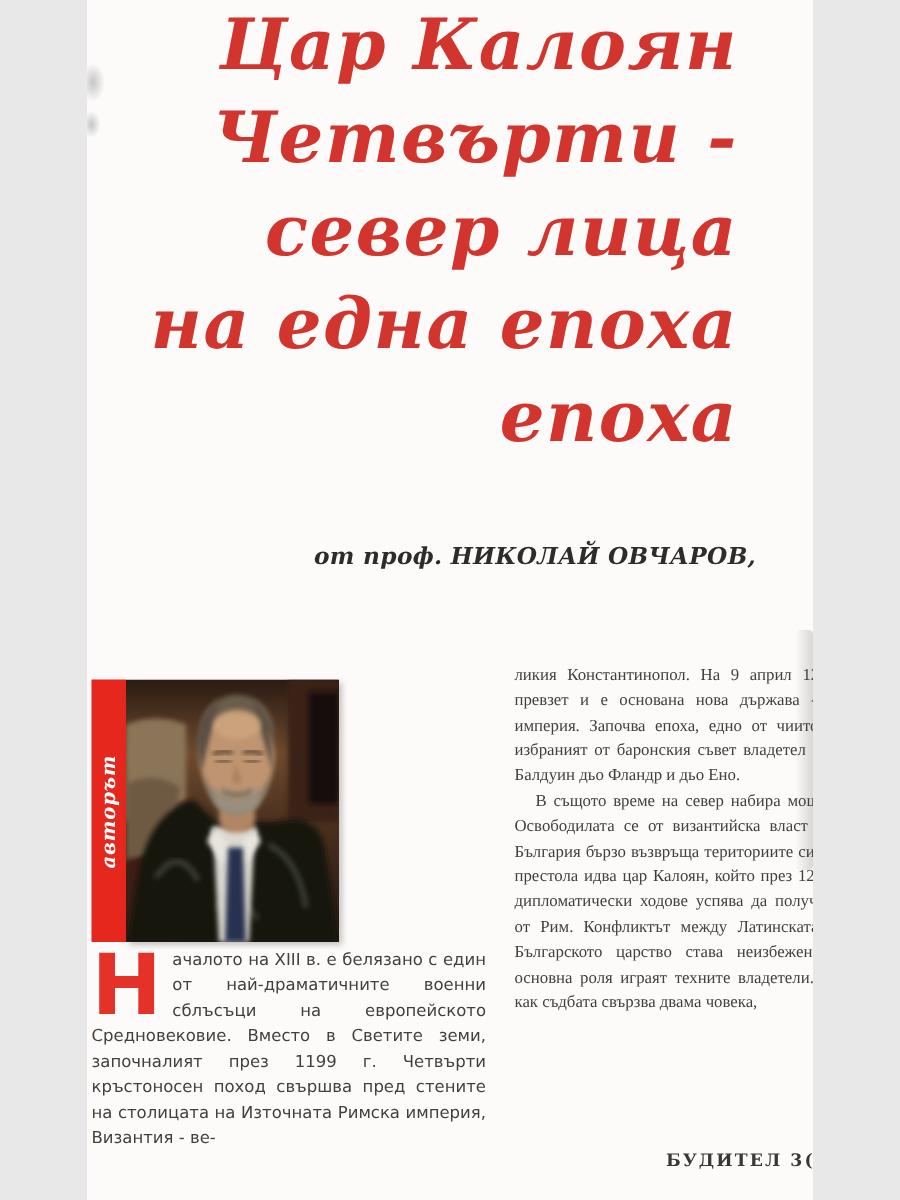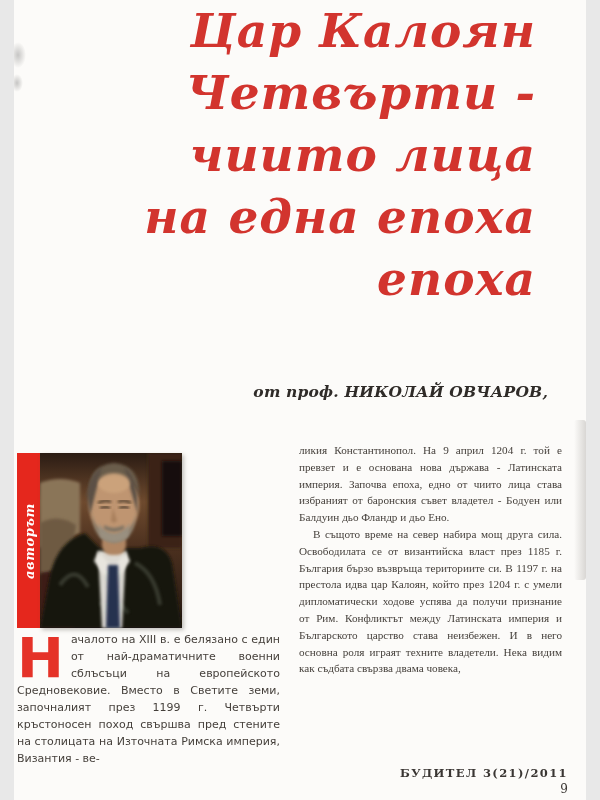--- a/index.html
+++ b/index.html
@@ -1,18 +1,18 @@
 <!DOCTYPE html>
 <html lang="bg"><head>
 <meta charset="utf-8">
 <style>
   html,body{margin:0;padding:0;}
   body{background:#e8e8e8;font-family:"DejaVu Sans",sans-serif;}
   .page{
-    position:relative;width:572px;height:800px;margin:0 auto;
+    position:relative;width:484px;height:800px;margin:0 auto;
     background:#fcfbf9;overflow:hidden;
   }
   
   .smudge{position:absolute;border-radius:50%;
     background:radial-gradient(closest-side,rgba(110,110,110,.38),rgba(110,110,110,0));}
   .smudge.s1{left:-4px;top:42px;width:16px;height:26px;}
   .smudge.s2{left:-3px;top:74px;width:12px;height:18px;}
   .scan-edge{position:absolute;right:0;top:420px;width:12px;height:160px;
     background:linear-gradient(to right,rgba(0,0,0,0),rgba(125,120,115,.28));
     border-radius:3px;}
@@ -23,21 +23,21 @@
     text-align:right;
     font-family:"DejaVu Serif",serif;font-style:italic;font-weight:bold;
     font-size:47px;line-height:62px;letter-spacing:1px;
     color:#d2342e;
   }
 
   
   .byline{
     position:absolute;top:360px;left:30px;right:38px;text-align:right;
     font-family:"DejaVu Serif",serif;font-style:italic;font-weight:bold;
-    font-size:15.5px;line-height:21px;color:#2f2b28;letter-spacing:.2px;margin-top:21px;
+    font-size:15.5px;line-height:21px;color:#2f2b28;letter-spacing:.2px;
   }
 
   
   .author-tab{
     position:absolute;left:3px;top:453px;width:23px;height:175px;
     background:#e5271d;
   }
   .author-tab .tab-text{
     position:absolute;left:50%;top:50%;
     transform:translate(-50%,-50%) rotate(-90deg);
@@ -85,21 +85,21 @@
 
 <div class="page">
 
   <div class="smudge s1"></div>
   <div class="smudge s2"></div>
   <div class="scan-edge"></div>
 
   <header class="title-block">
     <div>Цар Калоян</div>
     <div>Четвърти -</div>
-    <div>чиито лица</div>
+    <div>север лица</div>
     <div>на една епоха епоха</div>
   </header>
 
   <div class="byline">
     <div>от проф. НИКОЛАЙ ОВЧАРОВ,</div>
   </div>
 
   <div class="author-tab">
     <span class="tab-text">авторът</span>
   </div>

